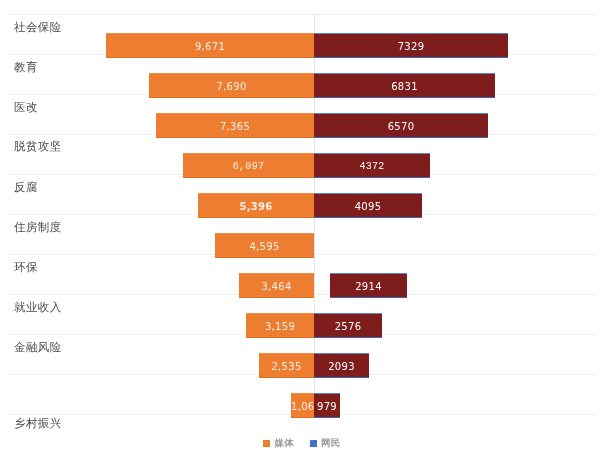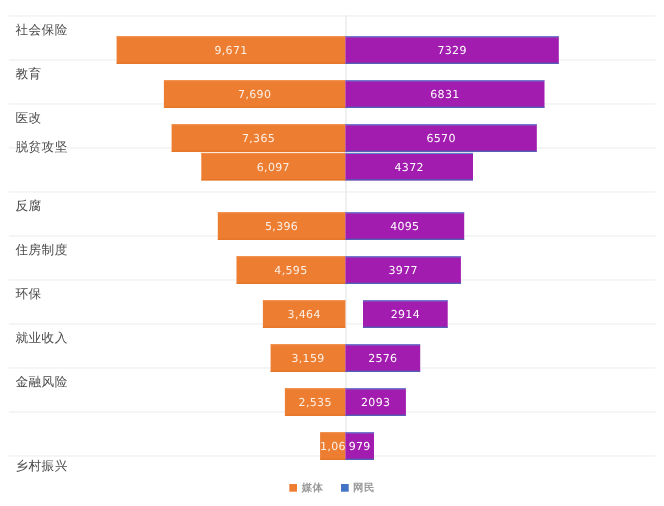--- a/index.html
+++ b/index.html
@@ -82,21 +82,21 @@
     box-sizing: border-box;
   }
 
   .bar-left {
     background: #ed7d31;
     border-top: 1px solid #f08c45;
     border-bottom: 1px solid #e0721f;
   }
 
   .bar-right {
-    background: #a21caf;
+    background: #7f1d1d;
     border-top: 1px solid #5a84cd;
     border-bottom: 1px solid #3c66b4;
   }
 
   .bar-value {
     position: absolute;
     top: 0;
     left: 0;
     right: 0;
     height: 25px;
@@ -195,50 +195,47 @@
           <div class="row-label" style="top: 6px;">医改</div>
           <div class="bar-track" style="top: 19px;">
             <div class="bar bar-left" style="width: 158px; left: 156px;">
               <span class="bar-value">7,365</span>
             </div>
             <div class="bar bar-right" style="width: 174px; left: 314px;">
               <span class="bar-value">6570</span>
             </div>
           </div>
         </div>
-        <div class="bar-row" style="top: 106px; height: 40px;">
+        <div class="bar-row" style="top: 120px; height: 40px; font-family: Liberation Mono, monospace;">
           <div class="row-label" style="top: 6px;">脱贫攻坚</div>
           <div class="bar-track" style="top: 19px;">
             <div class="bar bar-left" style="width: 131px; left: 183px;">
               <span class="bar-value">6,097</span>
             </div>
             <div class="bar bar-right" style="width: 116px; left: 314px;">
               <span class="bar-value">4372</span>
             </div>
           </div>
         </div>
         <div class="bar-row" style="top: 160px; height: 40px;">
           <div class="row-label" style="top: 6px;">反腐</div>
           <div class="bar-track" style="top: 19px;">
-            <div class="bar bar-left" style="width: 116px; left: 198px;">
+            <div class="bar bar-left" style="width: 116px; left: 198px; font-weight: bold;">
               <span class="bar-value">5,396</span>
             </div>
             <div class="bar bar-right" style="width: 108px; left: 314px;">
               <span class="bar-value">4095</span>
             </div>
           </div>
         </div>
         <div class="bar-row" style="top: 200px; height: 40px;">
           <div class="row-label" style="top: 6px;">住房制度</div>
           <div class="bar-track" style="top: 19px;">
             <div class="bar bar-left" style="width: 99px; left: 215px;">
               <span class="bar-value">4,595</span>
-            </div>
-            <div class="bar bar-right" style="width: 105px; left: 314px;">
-              <span class="bar-value">3977</span>
             </div>
           </div>
         </div>
         <div class="bar-row" style="top: 240px; height: 40px;">
           <div class="row-label" style="top: 6px;">环保</div>
           <div class="bar-track" style="top: 19px;">
             <div class="bar bar-left" style="width: 75px; left: 239px;">
               <span class="bar-value">3,464</span>
             </div>
             <div class="bar bar-right" style="width: 77px; left: 330px;">

